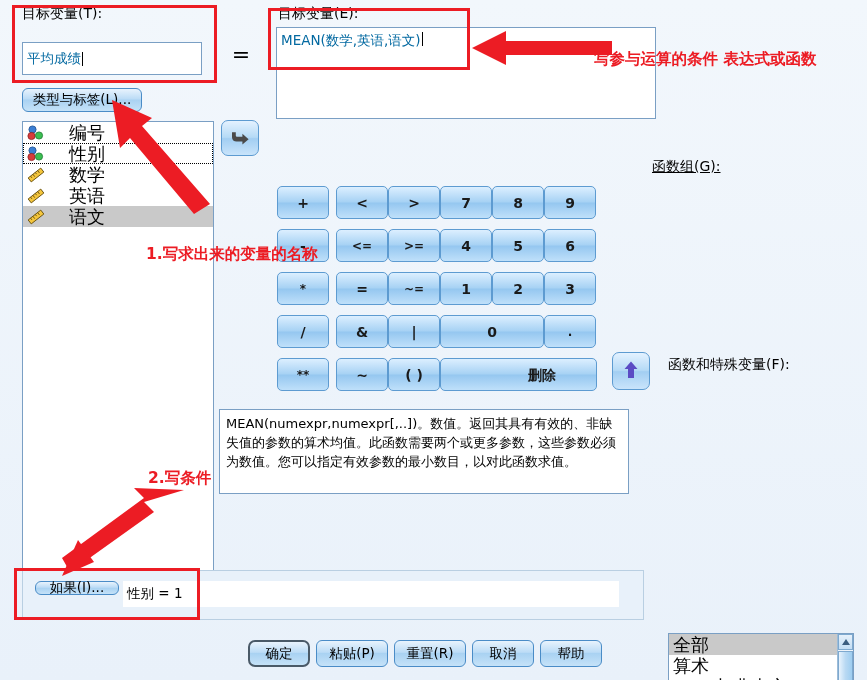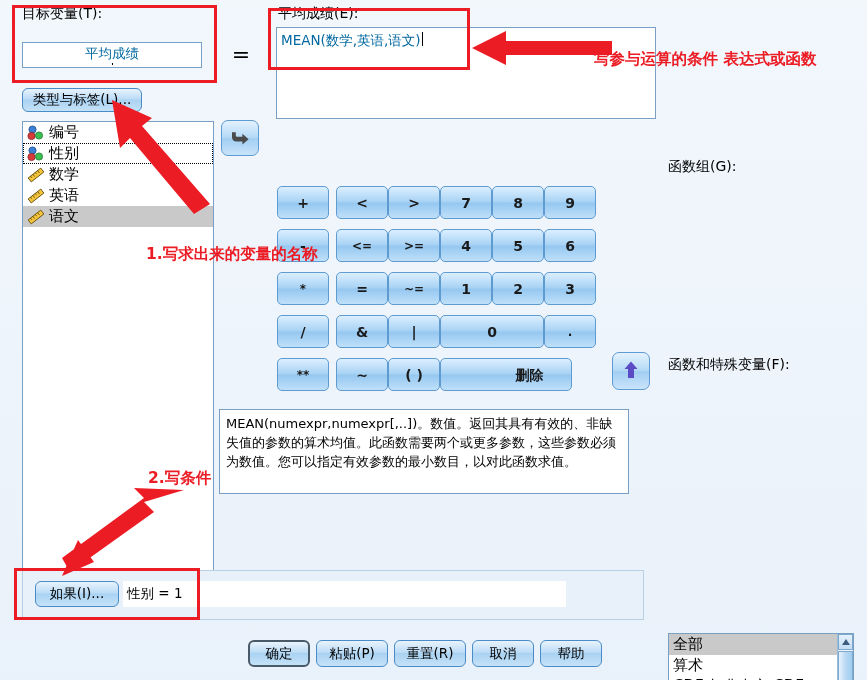--- a/index.html
+++ b/index.html
@@ -56,23 +56,24 @@
     border: 1px solid #7a9fc4;
     box-sizing: border-box;
     overflow: hidden;
     position: relative;
   }
   .listrow {
     display: flex;
     align-items: center;
     height: 21px;
     padding-left: 4px;
-    font-size: 15px;
-    white-space: nowrap;
-    box-sizing: border-box;
+    font-size: 18px;
+    white-space: nowrap;
+    box-sizing: border-box;
+    gap: 20px;
   }
   .listrow.sel { background: #c9c9c9; }
   .listrow.focusbox { outline: 1px dotted #000; outline-offset: -1px; }
 
   
   .ic { width: 18px; height: 16px; margin-right: 4px; position: relative; flex: 0 0 auto; }
   .ic svg { display: block; }
 
   
   .btn {
@@ -175,30 +176,30 @@
   .annot-arrow { position: absolute; }
   .annot-arrow svg { display: block; }
 </style>
 </head>
 <body>
 
 <div id="dialog">
 
   <div class="abs fieldlabel" style="left:22px; top:5px;">目标变量(T):</div>
 
-  <div class="abs textinput" style="left:22px; top:42px; width:180px; height:26px;flex-direction:column;">
+  <div class="abs textinput" style="left:22px; top:42px; width:180px; height:33px;">
     <span>平均成绩</span>
       <span class="caret"></span>
   </div>
 
   <div class="abs btn" style="left:22px; top:88px; width:120px; height:24px;">类型与标签(L)...</div>
 
   <div class="abs equals" style="left:228px; top:42px; width:26px;">=</div>
 
-  <div class="abs fieldlabel" style="left:278px; top:5px;">平均成绩(E):</div>
+  <div class="abs fieldlabel" style="left:278px; top:5px;">目标变量(E):</div>
 
   <div class="abs textinput" style="left:276px; top:27px; width:380px; height:92px; align-items:flex-start; padding-top:4px;">
     <span>MEAN(数学,英语,语文)</span>
       <span class="caret"></span>
   </div>
 
   <div class="abs listbox" style="left:22px; top:121px; width:192px; height:455px;">
 
     <div class="listrow">
       <span class="ic">
@@ -290,56 +291,56 @@
 
   <div class="abs keybtn btn" style="left:277px; top:315px; width:52px; height:33px;">/</div>
   <div class="abs keybtn btn" style="left:336px; top:315px; width:52px; height:33px;">&amp;</div>
   <div class="abs keybtn btn" style="left:388px; top:315px; width:52px; height:33px;">|</div>
   <div class="abs keybtn btn" style="left:440px; top:315px; width:104px; height:33px;">0</div>
   <div class="abs keybtn btn small" style="left:544px; top:315px; width:52px; height:33px;">.</div>
 
   <div class="abs keybtn btn small" style="left:277px; top:358px; width:52px; height:33px;">**</div>
   <div class="abs keybtn btn" style="left:336px; top:358px; width:52px; height:33px;">~</div>
   <div class="abs keybtn btn" style="left:388px; top:358px; width:52px; height:33px;">( )</div>
-  <div class="abs keybtn btn" style="left:440px; top:358px; width:132px; height:33px;padding-left:47px;">删除</div>
+  <div class="abs keybtn btn" style="left:440px; top:358px; width:157px; height:33px;padding-left:47px;">删除</div>
 
   <div class="abs arrowbtn" style="left:612px; top:352px; width:36px; height:36px;">
     <span>
       <svg width="16" height="20" viewBox="0 0 16 20">
         <path d="M8 1.5 L14.5 9 L11 9 L11 18 L5 18 L5 9 L1.5 9 Z" fill="#5b4bc4"></path>
       </svg>
     </span>
   </div>
 
   <div class="abs helpbox" style="left:219px; top:409px; width:410px; height:85px;">MEAN(numexpr,numexpr[,..])。数值。返回其具有有效的、非缺失值的参数的算术均值。此函数需要两个或更多参数，这些参数必须为数值。您可以指定有效参数的最小数目，以对此函数求值。</div>
 
-  <div class="abs fieldlabel" style="left:668px; top:158px;">函数组(G):</div>
+  <div class="abs fieldlabel" style="left:652px; top:158px;text-decoration:underline;">函数组(G):</div>
 
   <div class="abs listbox" style="left:668px; top:178px; width:186px; height:168px;">
     <div class="listrow sel">全部</div>
     <div class="listrow">算术</div>
     <div class="listrow">CDF 与非中心 CDF</div>
 
     <div class="vscroll">
       <div class="sb-arrow">
           <span class="tri up"></span>
         </div>
       <div class="sb-thumb" style="top:17px; height:46px;"></div>
 
     </div>
   </div>
 
   <div class="abs fieldlabel" style="left:668px; top:356px;">函数和特殊变量(F):</div>
 
   <div class="abs groupbox" style="left:22px; top:570px; width:622px; height:50px;">
-    <div class="abs btn" style="left:12px; top:10px; width:84px; height:26px;">如果(I)...</div>
-    <div class="abs" style="left:100px; top:10px; width:443px; height:26px; background:#ffffff; border:0; display:flex; align-items:center; padding-left:4px; box-sizing:border-box; font-size:13.5px;">性别 = 1</div>
-  </div>
-
-  <div class="abs btn default" style="left:248px; top:640px; width:62px; height:27px;">确定</div>
+    <div class="abs btn" style="left:12px; top:10px; width:84px; height:14px;">如果(I)...</div>
+    <div class="abs" style="left:100px; top:10px; width:496px; height:26px; background:#ffffff; border:0; display:flex; align-items:center; padding-left:4px; box-sizing:border-box; font-size:13.5px;">性别 = 1</div>
+  </div>
+
+  <div class="abs btn default" style="left:248px; top:640px; width:62px; height:27px;border-radius:7px;">确定</div>
   <div class="abs btn" style="left:316px; top:640px; width:72px; height:27px;">粘贴(P)</div>
   <div class="abs btn" style="left:394px; top:640px; width:72px; height:27px;">重置(R)</div>
   <div class="abs btn" style="left:472px; top:640px; width:62px; height:27px;">取消</div>
   <div class="abs btn" style="left:540px; top:640px; width:62px; height:27px;">帮助</div>
 
   <div class="abs annot-rect" style="left:12px; top:5px; width:205px; height:78px;"></div>
 
   <div class="abs annot-rect" style="left:268px; top:8px; width:202px; height:62px;"></div>
 
   <div class="abs annot-rect" style="left:14px; top:568px; width:186px; height:52px;"></div>

